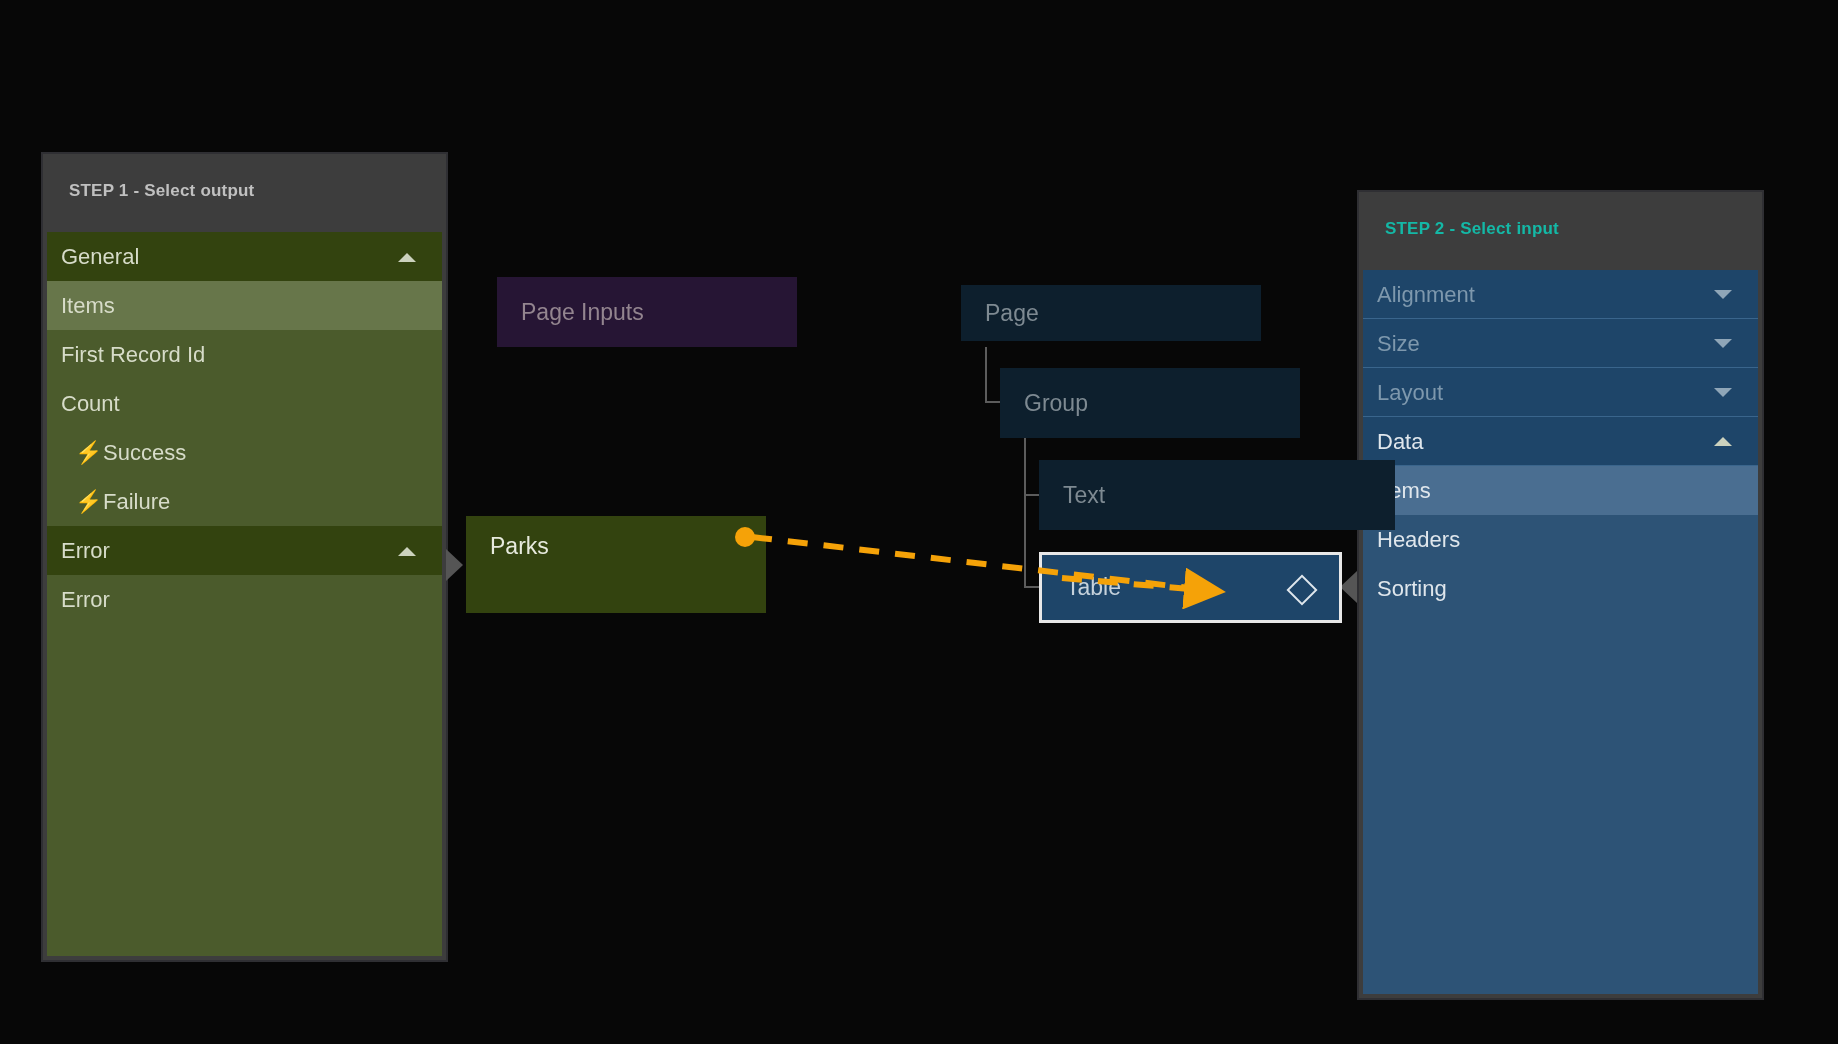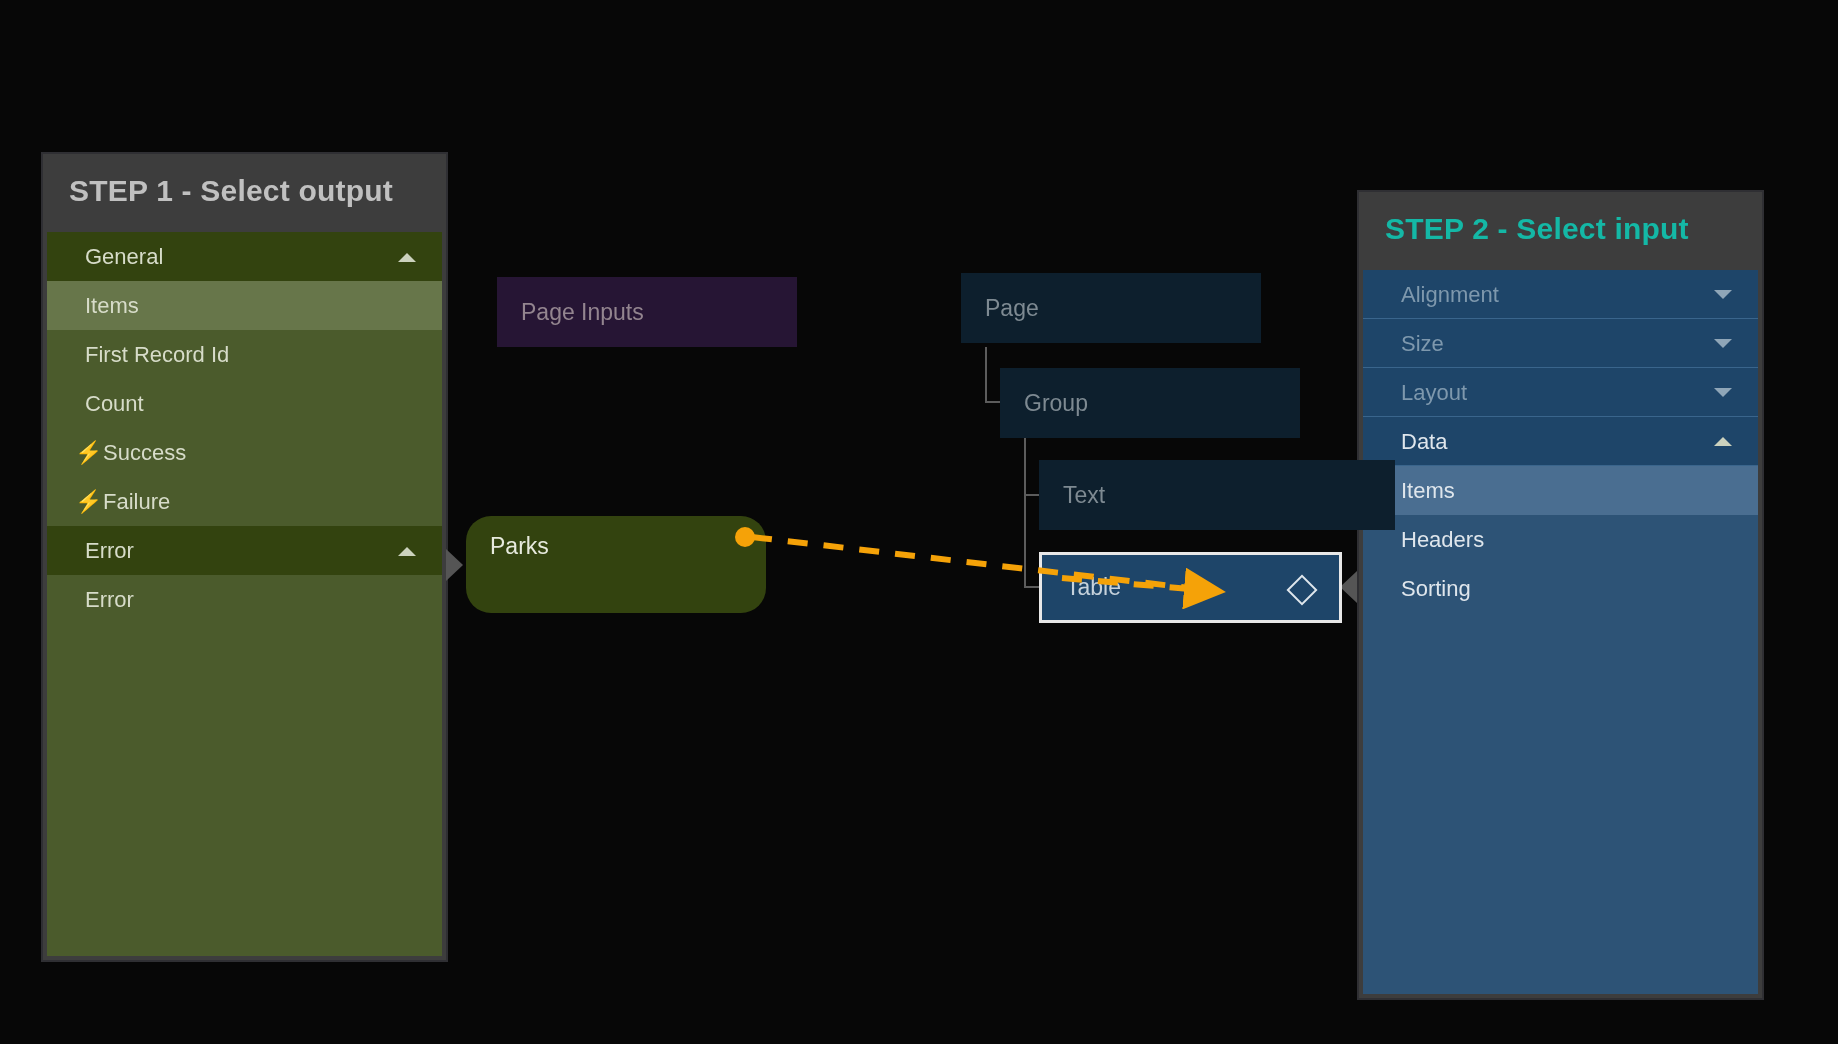--- a/index.html
+++ b/index.html
@@ -27,21 +27,21 @@
   .panel {
     position: absolute;
     box-sizing: border-box;
     border: 2px solid #2f2f33;
     background: #3d3d3d;
   }
   .panel-header {
     height: 74px;
     line-height: 74px;
     padding-left: 26px;
-    font-size: 30px;
+    font-size: 17px;
     font-weight: bold;
     letter-spacing: 0.2px;
     white-space: nowrap;
   }
   .panel-body {
     position: absolute;
     left: 4px;
     right: 4px;
     bottom: 4px;
     top: 78px;
@@ -61,21 +61,21 @@
   .row {
     position: relative;
     box-sizing: border-box;
     width: 100%;
     height: 49px;
     line-height: 49px;
     font-size: 22px;
     color: #d7dcc9;
     white-space: nowrap;
   }
-  .row .label { padding-left: 38px; }
+  .row .label { padding-left: 14px; }
   .row.indent .label { padding-left: 56px; }
 
   .g-group   { background: #33430f; }
   .g-item    { background: #4b5b2c; }
   .g-item.sel{ background: #67764a; }
 
   .caret {
     position: absolute;
     right: 26px;
     top: 50%;
@@ -126,22 +126,22 @@
   }
   .node .node-label { padding-left: 24px; }
 
   #node-page-inputs {
     left: 497px; top: 277px;
     width: 300px; height: 70px;
     background: #261534;
     color: #93858f;
   }
   #node-page {
-    left: 961px; top: 273px;
-    width: 300px; height: 70px;
+    left: 961px; top: 285px;
+    width: 300px; height: 56px;
     background: #0d1f2d;
     color: #7e8a92;
   }
   #node-group {
     left: 1000px; top: 368px;
     width: 300px; height: 70px;
     background: #0d1f2d;
     color: #7e8a92;
   }
   #node-text {
@@ -156,21 +156,20 @@
     background: #1e4569;
     color: #c6d2dc;
     border: 3px solid #e8e8e8;
   }
   #node-parks {
     left: 466px; top: 516px;
     width: 300px; height: 97px;
     background: #33430f;
     display: block;
     padding: 14px 0 0 24px;
-    border-radius: 25px;
   }
   #node-parks .title {
     font-size: 23px;
     color: #e7eadd;
     line-height: 32px;
   }
   #node-parks .subtitle {
     font-size: 23px;
     color: #9fa98b;
     line-height: 32px;

